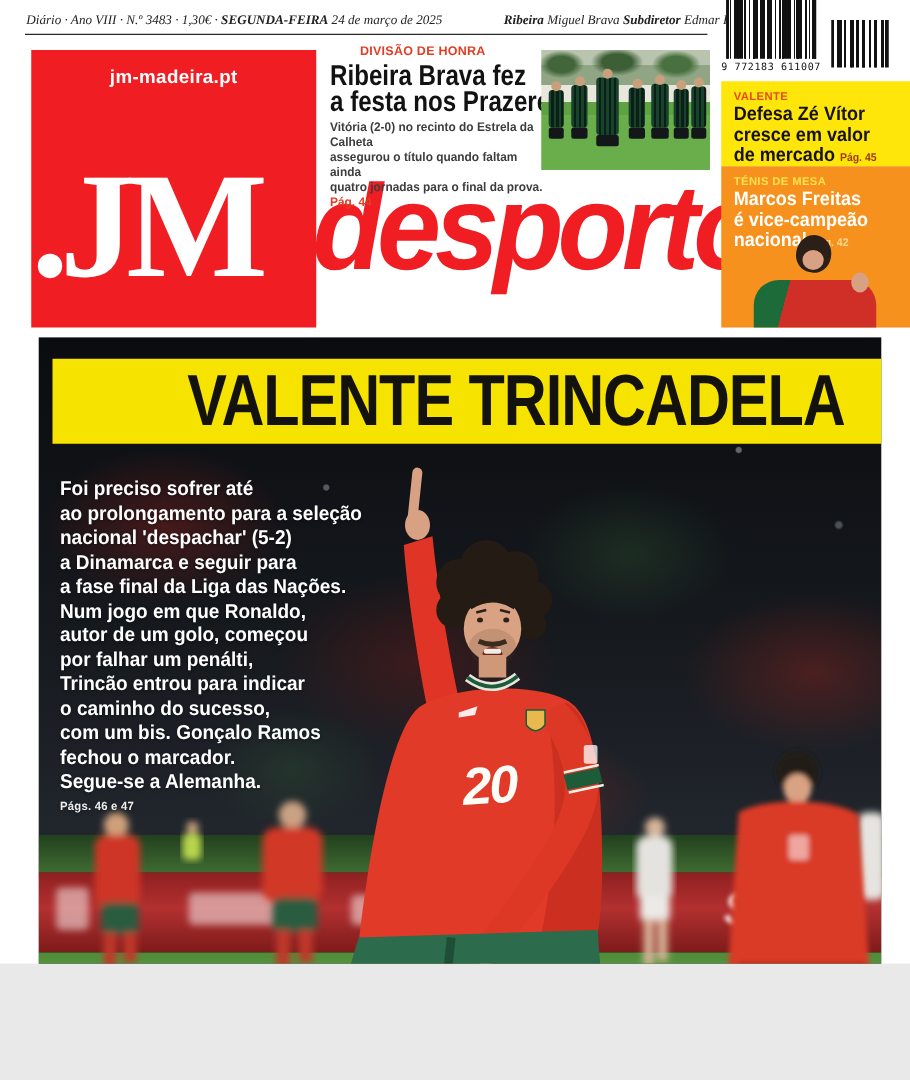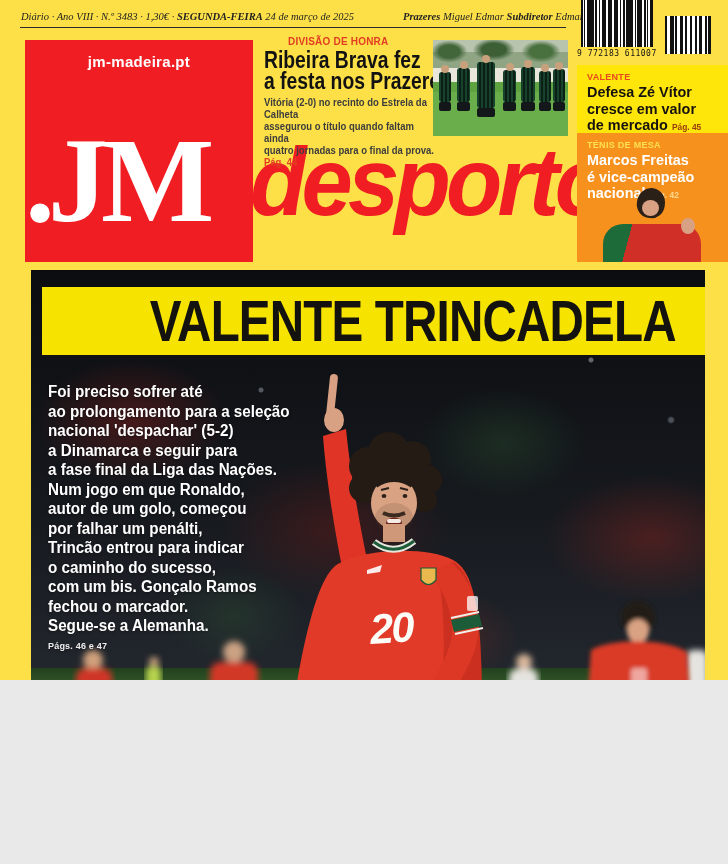--- a/index.html
+++ b/index.html
@@ -1,16 +1,16 @@
 <!DOCTYPE html>
 <html><head>
 <meta charset="utf-8">
 <style>
   html,body{margin:0;padding:0;background:#e9e9e9;}
-  .page{position:relative;width:728px;height:680px;background:#fde047;overflow:hidden;
+  .page{position:relative;width:728px;height:771px;background:#ffffff;overflow:hidden;
         font-family:"Liberation Sans",sans-serif;}
   .abs{position:absolute;}
 
   
   .edition{left:21px;top:11px;font-family:"Liberation Serif",serif;font-style:italic;
            font-size:10.5px;color:#222;white-space:nowrap;}
   .edition b{font-weight:bold;}
   .credits{left:403px;top:11px;font-family:"Liberation Serif",serif;font-style:italic;
            font-size:10.5px;color:#222;white-space:nowrap;}
   .credits b{font-weight:bold;}
@@ -122,21 +122,21 @@
   .pags{font-size:9.5px;font-weight:bold;opacity:.92;letter-spacing:.2px;}
   .credit{position:absolute;right:1px;bottom:38px;writing-mode:vertical-rl;transform:rotate(180deg);
           font-size:6.5px;color:#9aa6a6;letter-spacing:.6px;z-index:6;}
 </style>
 </head>
 <body>
 
 <div class="page">
 
   <div class="abs edition"><span>Diário · Ano VIII · N.º 3483 · 1,30€ · </span><b>SEGUNDA-FEIRA</b><span> 24 de março de 2025</span></div>
-  <div class="abs credits"><b>Prazeres</b><span> Miguel Edmar  </span><b>Subdiretor</b><span> Edmar Fernandes</span></div>
+  <div class="abs credits"><b>Ribeira</b><span> Miguel Brava  </span><b>Subdiretor</b><span> Edmar Fernandes</span></div>
   <div class="abs toprule"></div>
 
   <div class="abs barcode">
     <div class="ean-bars"></div>
     <div class="ean-digits">9 772183 611007</div>
     <div class="addon-num">03483</div>
     <div class="addon-bars"></div>
   </div>
 
   <div class="abs jm-square">

